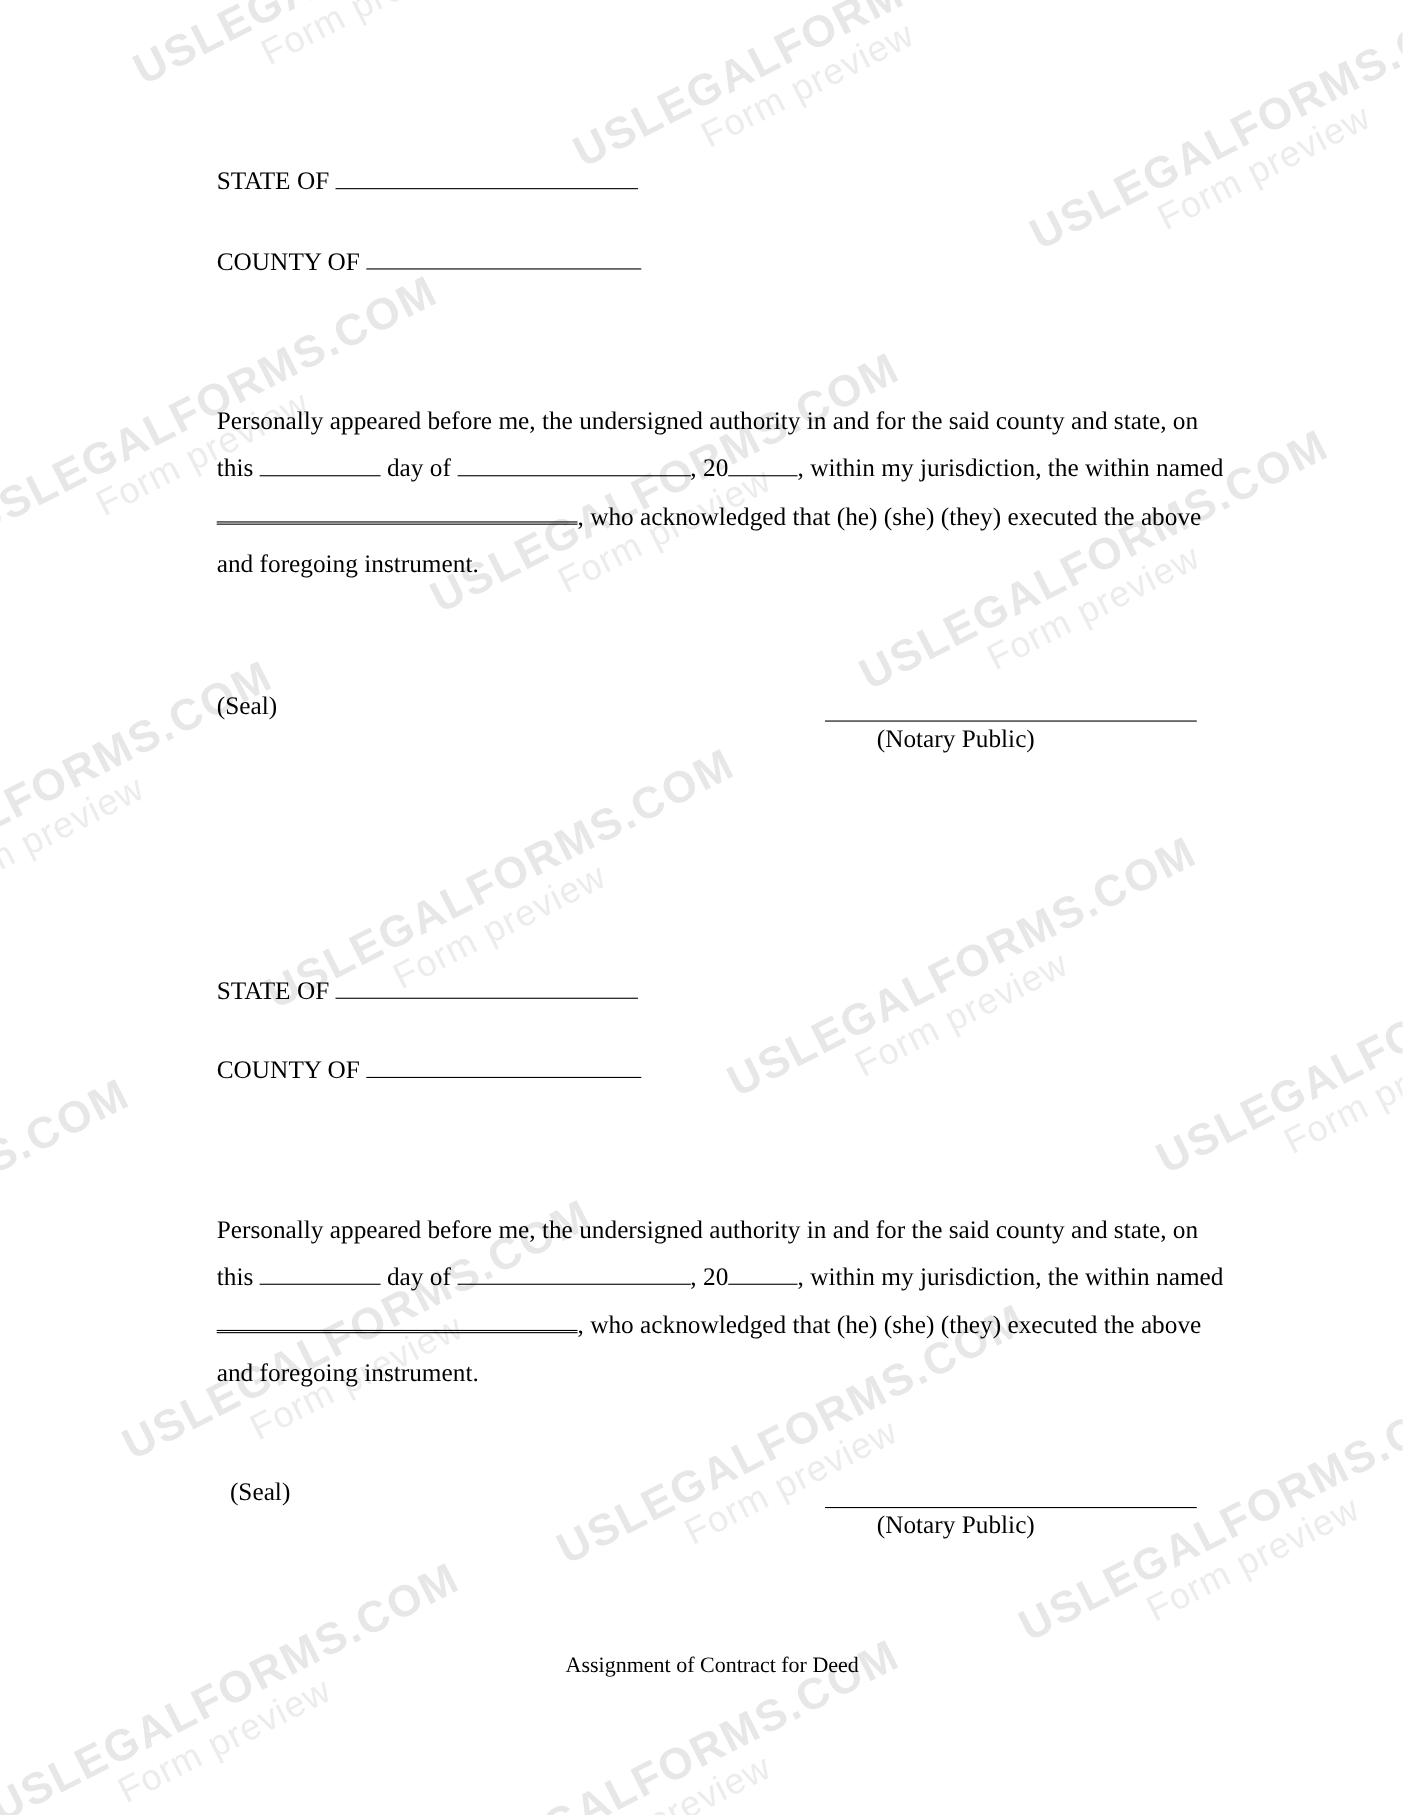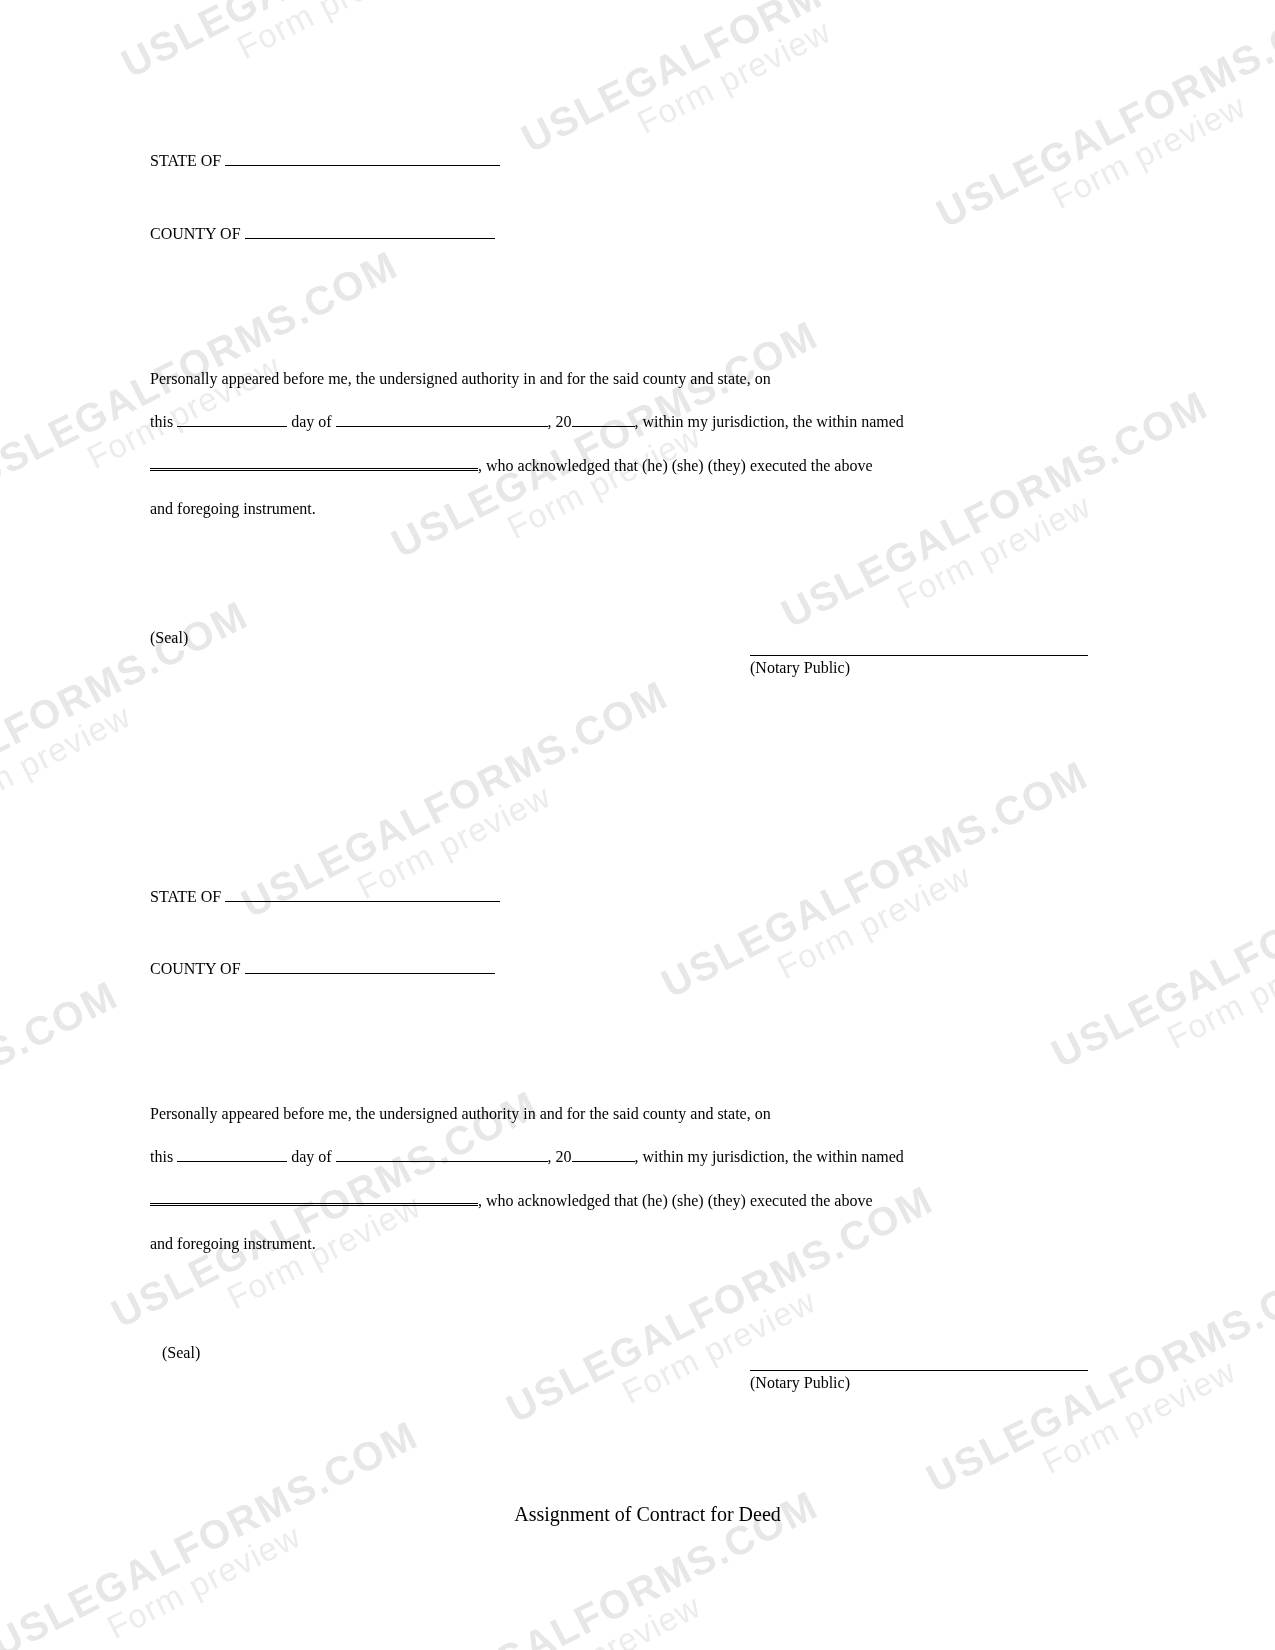--- a/index.html
+++ b/index.html
@@ -5,21 +5,21 @@
   html, body { margin: 0; padding: 0; background: #ffffff; }
   body { width: 1275px; height: 1650px; position: relative; overflow: hidden;
          font-family: "Liberation Serif", "DejaVu Serif", serif; color: #000; }
   .wm-layer { position: absolute; inset: 0; pointer-events: none; z-index: 0; }
   .wm { position: absolute; transform: rotate(-27deg); transform-origin: left bottom; white-space: nowrap; }
   .wm .brand { display: block; font-family: "Liberation Sans", "DejaVu Sans", sans-serif; font-weight: bold;
                font-size: 40px; letter-spacing: 2px; color: #e7e7e7; line-height: 1; }
   .wm .sub { display: block; font-family: "Liberation Sans", "DejaVu Sans", sans-serif;
              font-size: 33px; color: #ececec; margin-left: 110px; line-height: 1.1; letter-spacing: 1px; }
   .page { position: absolute; inset: 0; z-index: 1; }
-  .txt { position: absolute; font-size: 16px; line-height: 1; white-space: nowrap; }
+  .txt { position: absolute; font-size: 23px; line-height: 1; white-space: nowrap; margin-left: 47px; }
   .blank { display: inline-block; border-bottom: 1.5px solid #000; height: 1px; vertical-align: baseline; }
   .blank.dbl { border-bottom: 3px double #000; height: 2px; }
   .hline { position: absolute; border-top: 1.5px solid #000; height: 0; }
   .footer { position: absolute; left: 0; width: 1275px; text-align: center; font-size: 20px; }
 </style>
 </head>
 <body>
 
 <div class="wm-layer">
   <div class="wm" style="left:150px; top:40px;">

